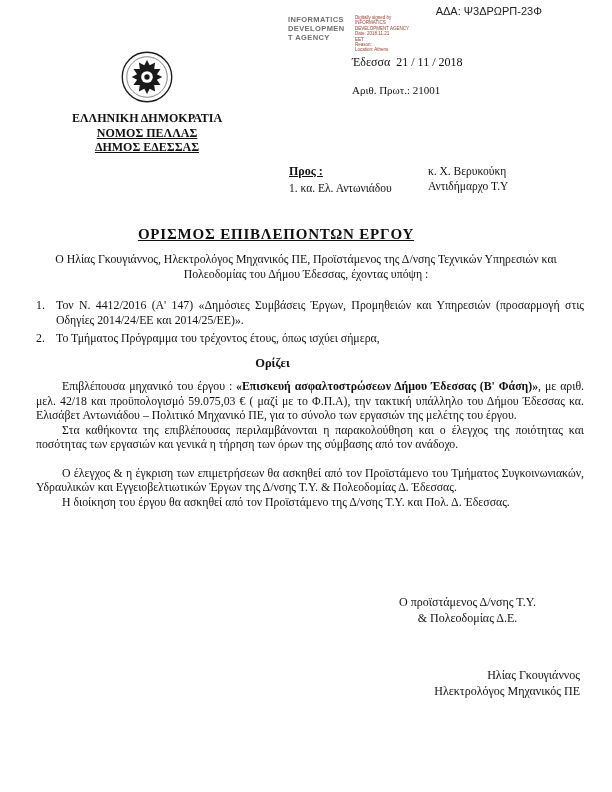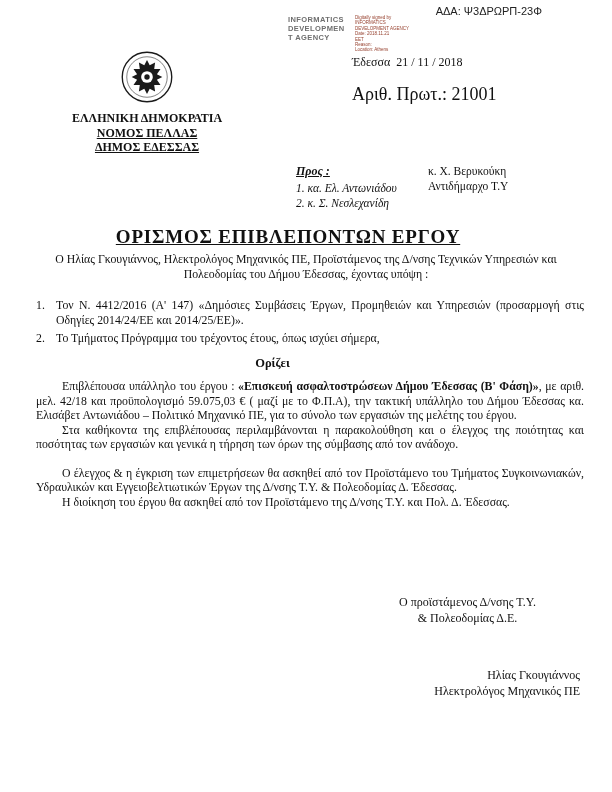--- a/index.html
+++ b/index.html
@@ -19,38 +19,38 @@
   .stamp-agency {
     font-family:"Liberation Sans", sans-serif; font-size:7.5px; font-weight:600;
     color:#6e6e6e; line-height:9px; letter-spacing:0.4px; width:62px;
   }
   .stamp-sig {
     font-family:"Liberation Sans", sans-serif; font-size:4.5px;
     color:#96402e; line-height:5.4px; width:95px;
   }
 
   .dateline { position:absolute; left:352px; top:55px; font-size:12px; white-space:pre; }
-  .protocol { position:absolute; left:352px; top:84px; font-size:18px; }
+  .protocol { position:absolute; left:352px; top:84px; font-size:11px; }
 
   
   .authority { position:absolute; left:38px; top:50px; width:218px; text-align:center; }
   .emblem { width:54px; height:54px; margin:0 auto 7px auto; display:block; }
   .auth-line { font-size:12px; font-weight:bold; line-height:14.5px; }
   .auth-line.u { text-decoration:underline; }
 
   
-  .to-col { position:absolute; left:296px; top:164px; width:145px;font-style:italic; }
+  .to-col { position:absolute; left:289px; top:164px; width:145px; }
   .cc-col { position:absolute; left:428px; top:164px; width:155px; }
   .recip-label { font-weight:bold; text-decoration:underline; font-size:12px; margin-bottom:2px; }
   .cc-col .recip-label { margin-left:14px; }
   .recip-line { font-size:11.5px; line-height:14.5px; }
 
   .doc-title {
-    position:absolute; top:226px; left:12px; width:552px; text-align:center;
-    font-size:19px; font-weight:bold; text-decoration:underline; letter-spacing:0.8px;
+    position:absolute; top:226px; left:0; width:552px; text-align:center;
+    font-size:15px; font-weight:bold; text-decoration:underline; letter-spacing:0.8px;
   }
 
   .intro {
     position:absolute; top:252px; left:26px; width:560px; text-align:center;
     font-size:11.8px; line-height:15px;
   }
 
   .list { position:absolute; top:298px; left:36px; width:548px; font-size:11.8px; line-height:15px; }
   .list-item { display:flex; margin-bottom:3px; }
   .list-num { width:20px; flex:none; }
@@ -107,21 +107,20 @@
       <circle cx="30" cy="30" r="3" fill="#1a1a1a"></circle>
     </svg>
     <div class="auth-line">ΕΛΛΗΝΙΚΗ ΔΗΜΟΚΡΑΤΙΑ</div>
     <div class="auth-line u">ΝΟΜΟΣ ΠΕΛΛΑΣ</div>
     <div class="auth-line u">ΔΗΜΟΣ ΕΔΕΣΣΑΣ</div>
   </div>
 
   <div class="to-col">
     <div class="recip-label">Προς :</div>
     <div class="recip-line">1. κα. Ελ. Αντωνιάδου</div>
-    <div class="recip-line">2. κ. Σ. Νεσλεχανίδη</div>
   </div>
 
   <div class="cc-col">
     <div class="recip-line">κ. Χ. Βερυκούκη</div>
     <div class="recip-line">Αντιδήμαρχο Τ.Υ</div>
   </div>
 
   <div class="doc-title">ΟΡΙΣΜΟΣ ΕΠΙΒΛΕΠΟΝΤΩΝ ΕΡΓΟΥ</div>
 
   <div class="intro">Ο Ηλίας Γκουγιάννος, Ηλεκτρολόγος Μηχανικός ΠΕ, Προϊστάμενος της Δ/νσης Τεχνικών Υπηρεσιών και Πολεοδομίας του Δήμου Έδεσσας, έχοντας υπόψη :</div>
@@ -133,21 +132,21 @@
     </div>
     <div class="list-item">
       <div class="list-num">2.</div>
       <div class="list-text">Το Τμήματος Πρόγραμμα του τρέχοντος έτους, όπως ισχύει σήμερα,</div>
     </div>
   </div>
 
   <div class="decision">Ορίζει</div>
 
   <div class="bodytext">
-    <p class="para"><span>Επιβλέπουσα υπάλληλο του έργου : </span><b>«Επισκευή ασφαλτοστρώσεων Δήμου Έδεσσας (Β' Φάση)»</b><span>, με αριθ. μελ. 42/18 και προϋπολογισμό 59.075,03 € ( μαζί με το Φ.Π.Α), την τακτική υπάλληλο του Δήμου Έδεσσας κα. Ελισάβετ Αντωνιάδου – Πολιτικό Μηχανικό ΠΕ, για το σύνολο των εργασιών της μελέτης του έργου.</span></p>
+    <p class="para"><span>Επιβλέπουσα μηχανικό του έργου : </span><b>«Επισκευή ασφαλτοστρώσεων Δήμου Έδεσσας (Β' Φάση)»</b><span>, με αριθ. μελ. 42/18 και προϋπολογισμό 59.075,03 € ( μαζί με το Φ.Π.Α), την τακτική υπάλληλο του Δήμου Έδεσσας κα. Ελισάβετ Αντωνιάδου – Πολιτικό Μηχανικό ΠΕ, για το σύνολο των εργασιών της μελέτης του έργου.</span></p>
     <p class="para">Στα καθήκοντα της επιβλέπουσας περιλαμβάνονται η παρακολούθηση και ο έλεγχος της ποιότητας και ποσότητας των εργασιών και γενικά η τήρηση των όρων της σύμβασης από τον ανάδοχο.</p>
     <p class="para para-gap">Ο έλεγχος &amp; η έγκριση των επιμετρήσεων θα ασκηθεί από τον Προϊστάμενο του Τμήματος Συγκοινωνιακών, Υδραυλικών και Εγγειοβελτιωτικών Έργων της Δ/νσης Τ.Υ. &amp; Πολεοδομίας Δ. Έδεσσας.</p>
     <p class="para">Η διοίκηση του έργου θα ασκηθεί από τον Προϊστάμενο της Δ/νσης Τ.Υ. και Πολ. Δ. Έδεσσας.</p>
   </div>
 
   <div class="sig-role">
     <div>Ο προϊστάμενος Δ/νσης Τ.Υ.</div>
     <div>&amp; Πολεοδομίας Δ.Ε.</div>
   </div>
 

